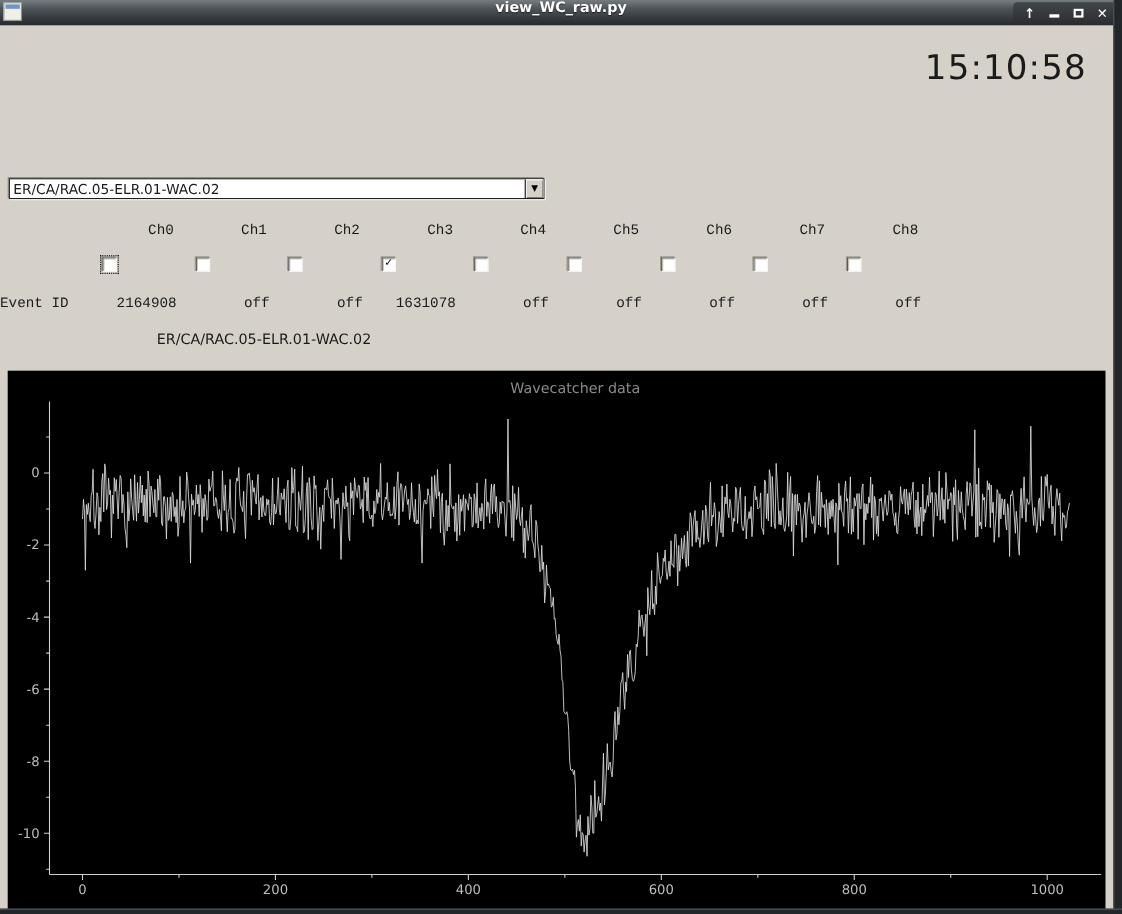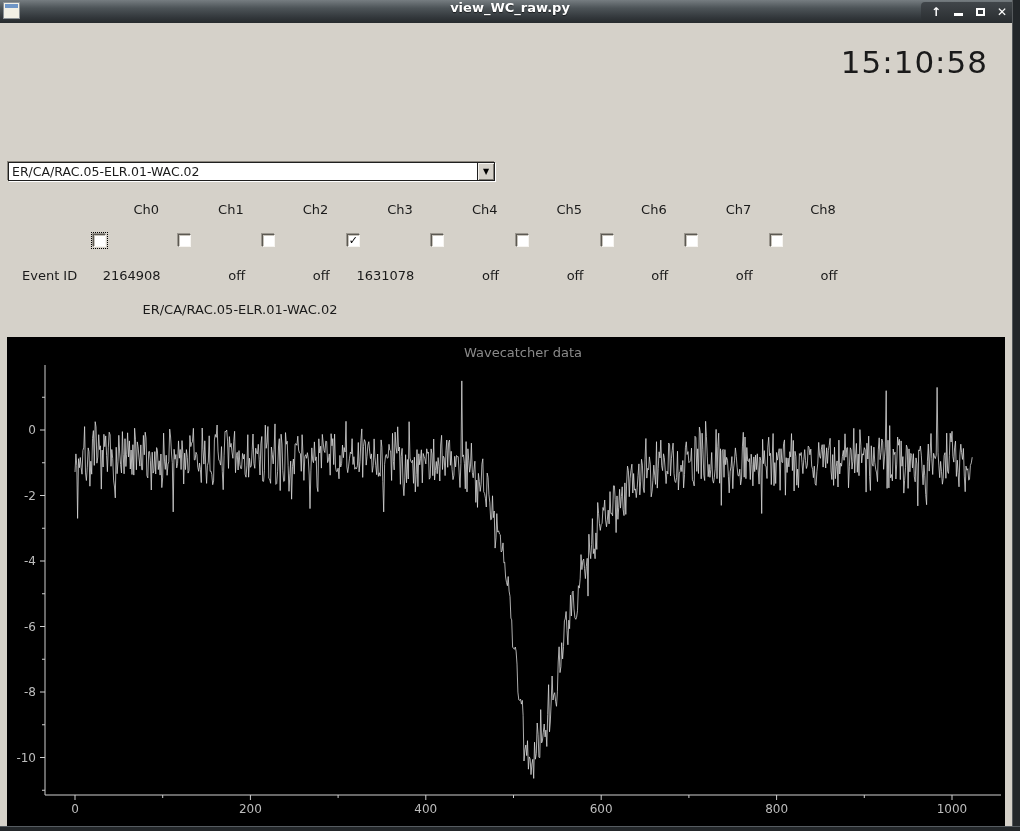--- a/index.html
+++ b/index.html
@@ -46,26 +46,27 @@
   .combo-arrow{
     width:16px;height:100%;background:#d5d1c9;border-left:1px solid #1f1f1f;
     box-shadow:inset 1px 1px 0 #f5f3ef, inset -1px -1px 0 #7d7a73;
     display:flex;align-items:center;justify-content:center;font-size:8px;color:#000;
   }
   
   .ch-grid{
     position:absolute;left:0;display:grid;
     grid-template-columns:104px repeat(9,84.6px);
     font-size:13px;
+    font-family:Liberation Mono, monospace;
   }
   .ch-grid .cell{display:flex;justify-content:center;align-items:center;}
   #ch-labels{top:202px;}
   #ch-checks{top:234px;}
   #ch-events{top:268px;}
-  #ch-events .evlabel{justify-content:flex-start;padding-left:22px;}
+  #ch-events .evlabel{justify-content:flex-start;}
   #ch-events .evval{justify-content:flex-end;padding-right:28px;}
   .cb{
     position:relative;width:13px;height:13px;background:#fff;box-sizing:border-box;
     border:1px solid;border-color:#5c5952 #f6f4f0 #f6f4f0 #5c5952;
     box-shadow:1px 1px 0 #c7c3bb inset, -1px -1px 0 #9b978f;
     justify-self:start;margin-left:-11px;
     display:flex;align-items:center;justify-content:center;
   }
   .cb.focused{outline:1px dotted #000;outline-offset:1px;}
   .cb .mark{display:none;font-size:11px;font-weight:bold;color:#000;line-height:1;margin-top:-1px;}

